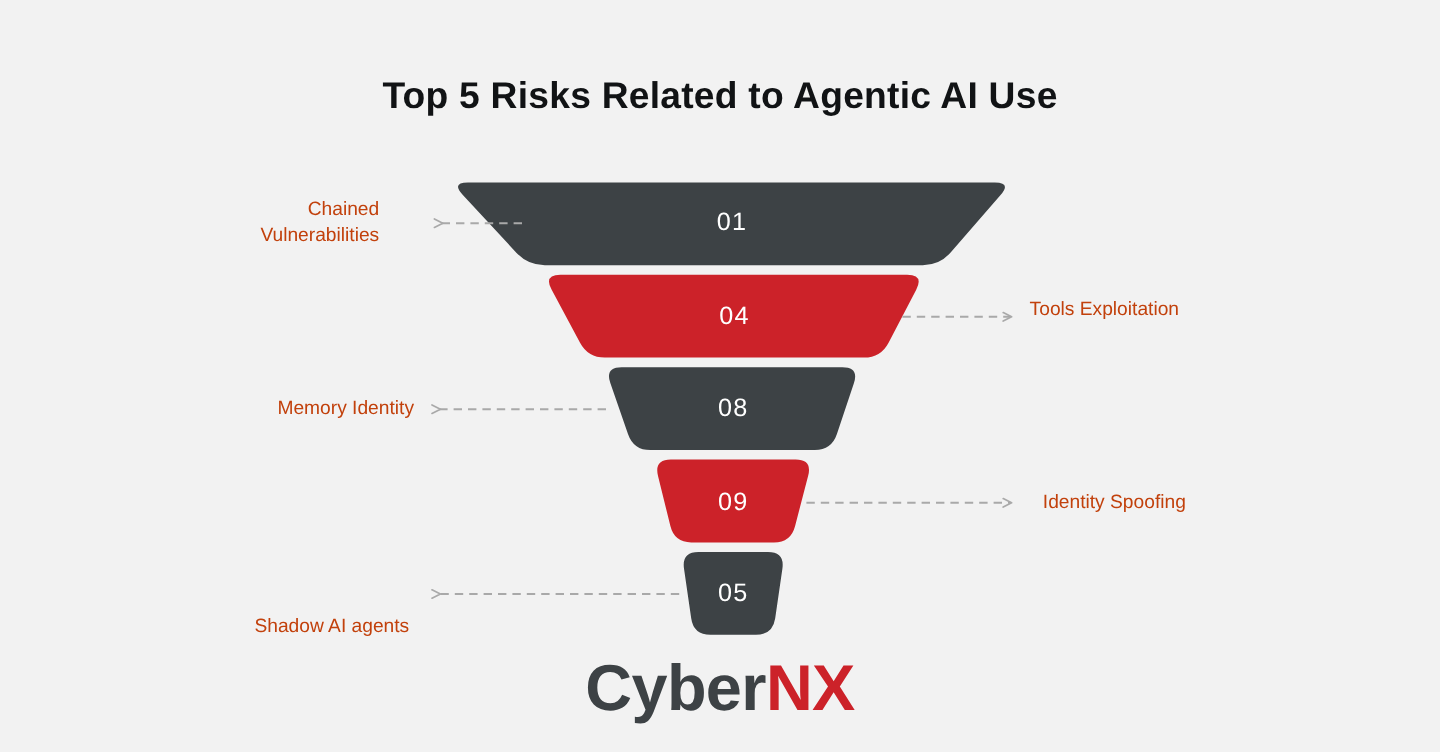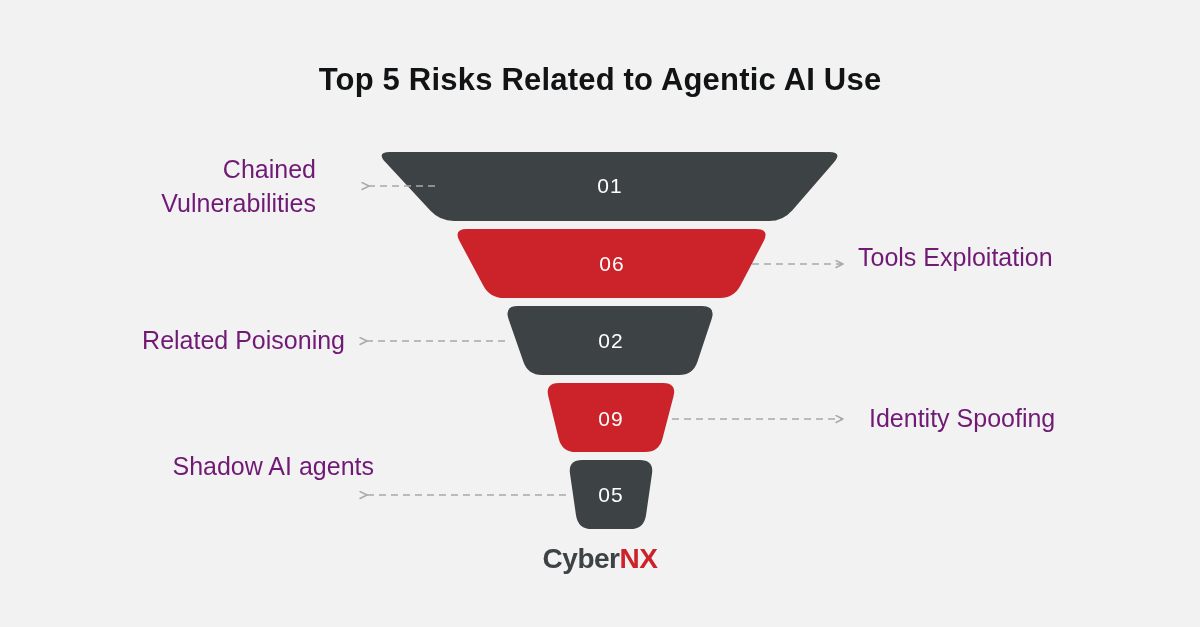--- a/index.html
+++ b/index.html
@@ -52,42 +52,42 @@
     font-weight: 400;
     letter-spacing: 1px;
     text-align: right;
     transform: translate(-50%, -50%);
     white-space: nowrap;
   }
 
   
   .side-label {
     position: absolute;
-    font-size: 25px;
-    color: #701a75;
+    font-size: 16px;
+    color: #c2410c;
     line-height: 1.34;
     white-space: pre-line;
   }
   .side-label.left {
     text-align: right;
     transform: translate(-100%, -50%);
   }
   .side-label.right {
     text-align: right;
     transform: translate(0, -50%);
   }
 
   
   .logo {
     position: absolute;
     left: 0;
     top: 543px;
     width: 1200px;
     text-align: center;
-    font-size: 28px;
+    font-size: 54px;
     font-weight: bold;
     letter-spacing: -0.5px;
   }
   .logo .cyber { color: #3d4245; }
   .logo .nx { color: #cc2229; }
 </style>
 </head>
 <body>
 
 <div id="infographic">
@@ -114,31 +114,31 @@
         <line x1="435" y1="186" x2="368" y2="186" stroke="#a9a9a9" stroke-width="1.6" stroke-dasharray="7 5" marker-end="url(#arrowLeft)"></line>
         <line x1="752" y1="264" x2="842" y2="264" stroke="#a9a9a9" stroke-width="1.6" stroke-dasharray="7 5" marker-end="url(#arrowRight)"></line>
         <line x1="505" y1="341" x2="366" y2="341" stroke="#a9a9a9" stroke-width="1.6" stroke-dasharray="7 5" marker-end="url(#arrowLeft)"></line>
         <line x1="672" y1="419" x2="842" y2="419" stroke="#a9a9a9" stroke-width="1.6" stroke-dasharray="7 5" marker-end="url(#arrowRight)"></line>
         <line x1="566" y1="495" x2="366" y2="495" stroke="#a9a9a9" stroke-width="1.6" stroke-dasharray="7 5" marker-end="url(#arrowLeft)"></line>
       </g>
   </svg>
 
   <div id="funnel-numbers">
       <div class="seg-number" style="left: 610px; top: 186px;">01</div>
-      <div class="seg-number" style="left: 612px; top: 264px;">06</div>
-      <div class="seg-number" style="left: 611px; top: 341px;">02</div>
+      <div class="seg-number" style="left: 612px; top: 264px;">04</div>
+      <div class="seg-number" style="left: 611px; top: 341px;">08</div>
       <div class="seg-number" style="left: 611px; top: 419px;">09</div>
       <div class="seg-number" style="left: 611px; top: 495px;">05</div>
     </div>
   <div id="funnel-labels">
       <div class="side-label left" style="left: 316px; top: 186px;">Chained
 Vulnerabilities</div>
       <div class="side-label right" style="left: 858px; top: 258px;">Tools Exploitation</div>
-      <div class="side-label left" style="left: 345px; top: 341px;">Related Poisoning</div>
+      <div class="side-label left" style="left: 345px; top: 341px;">Memory Identity</div>
       <div class="side-label right" style="left: 858px; top: 419px; margin-left: 11px;">Identity Spoofing</div>
-      <div class="side-label left" style="left: 341px; top: 467px; margin-left: 33px;">Shadow AI agents</div>
+      <div class="side-label left" style="left: 341px; top: 522px;">Shadow AI agents</div>
     </div>
 
   <div class="logo">
     <span class="cyber">Cyber</span><span class="nx">NX</span>
   </div>
 
 </div>
 
 </body></html>

